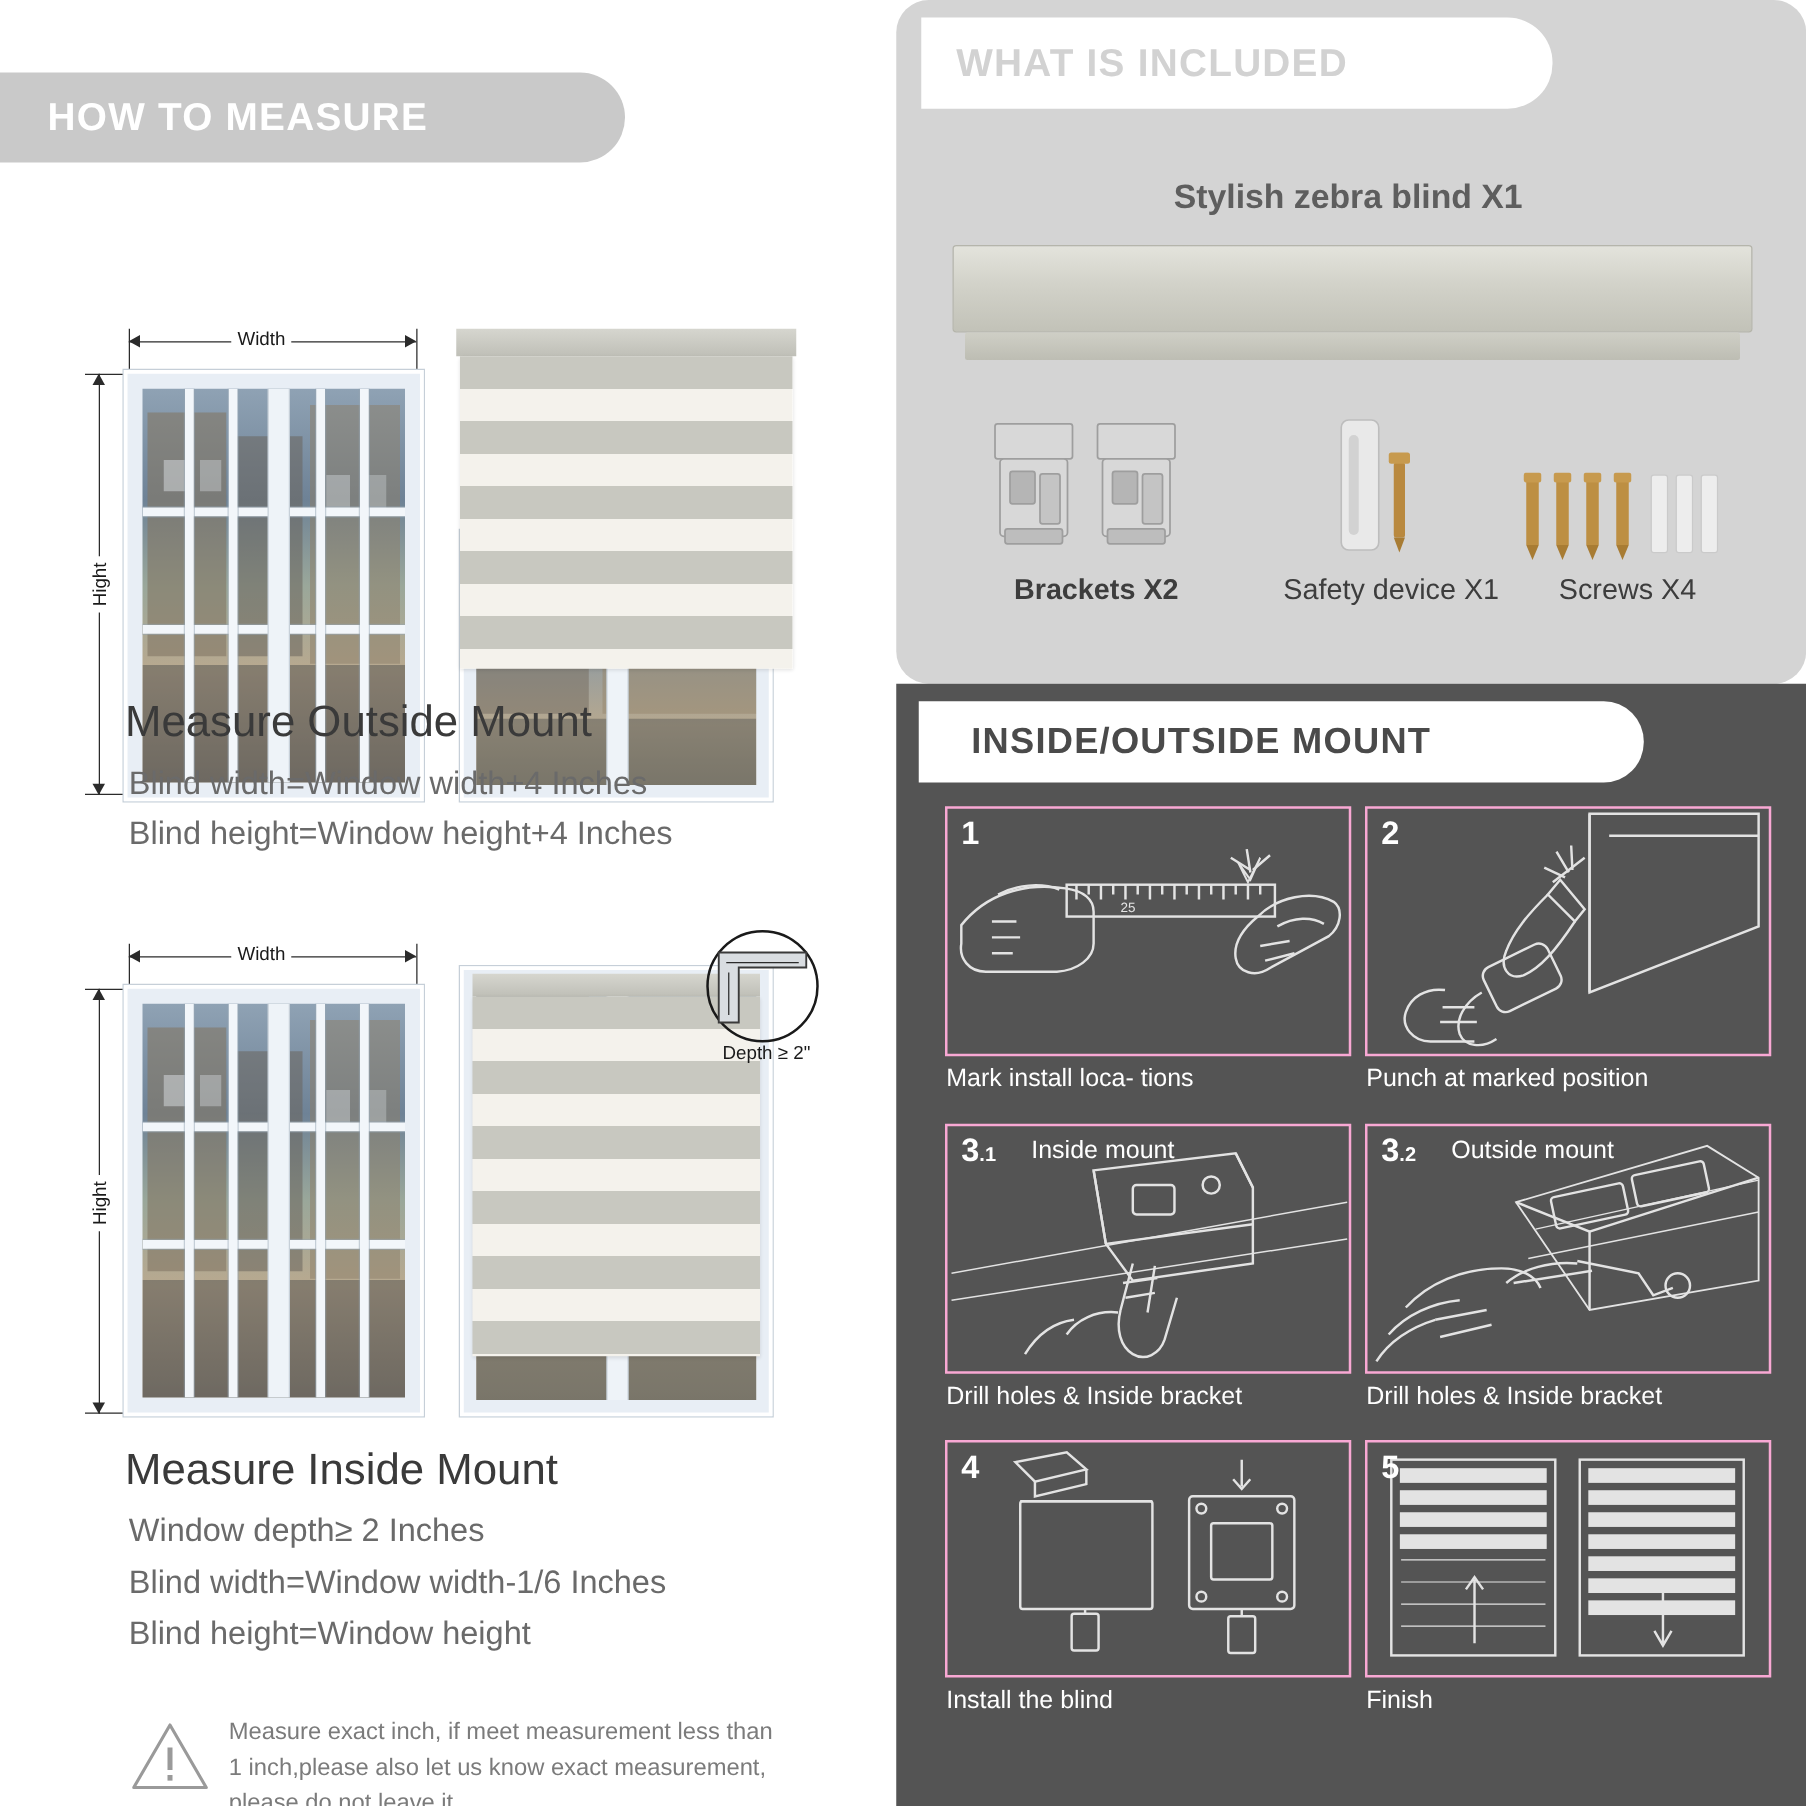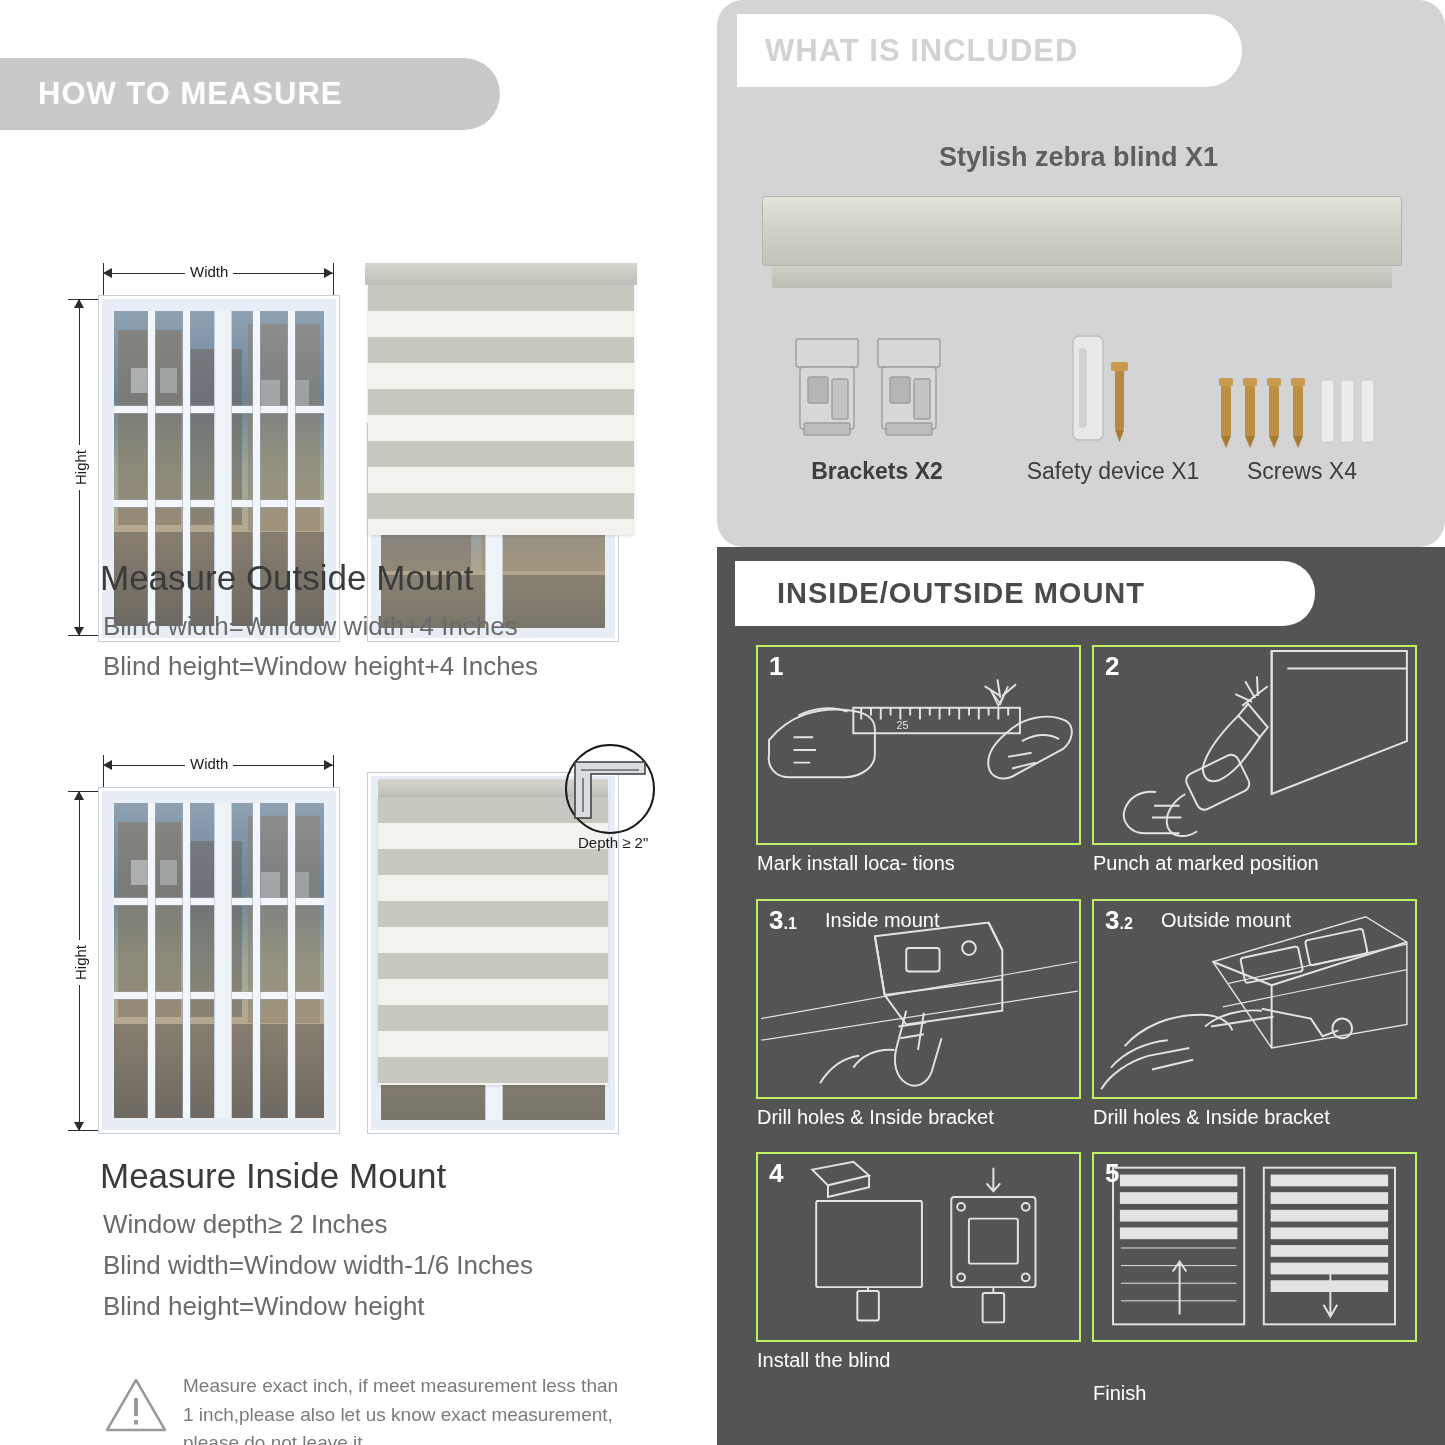--- a/index.html
+++ b/index.html
@@ -213,21 +213,21 @@
 
   
   .right-bot {
     position: absolute;
     left: 717px; top: 547px;
     width: 728px; height: 898px;
     background: #545454;
   }
   .step {
     position: absolute;
-    border: 2px solid #bef264;
+    border: 2px solid #f9a8d4;
     background: #545454;
   }
   .step-num {
     position: absolute;
     color: #ffffff;
     font-size: 26px;
     font-weight: bold;
   }
   .step-num small { font-size: 16px; }
   .step-inline-label {
@@ -581,16 +581,16 @@
           <rect x="180" y="112" width="118" height="10" fill="#e3e3e3"></rect>
           <rect x="180" y="130" width="118" height="10" fill="#e3e3e3"></rect>
           <path d="M86,164 L86,112 M79,120 L86,110 L93,120"></path>
           <path d="M240,112 L240,164 M233,154 L240,166 L247,154"></path>
         </g>
       </svg>
     </div>
     <div class="step-num" style="left:388px; top:611px;">
       <span>5</span>
     </div>
-    <div class="step-caption" style="left:376px; top:802px;margin-top:33px;">Finish</div>
+    <div class="step-caption" style="left:376px; top:802px;">Finish</div>
   </div>
 
 </div>
 
 </body></html>

